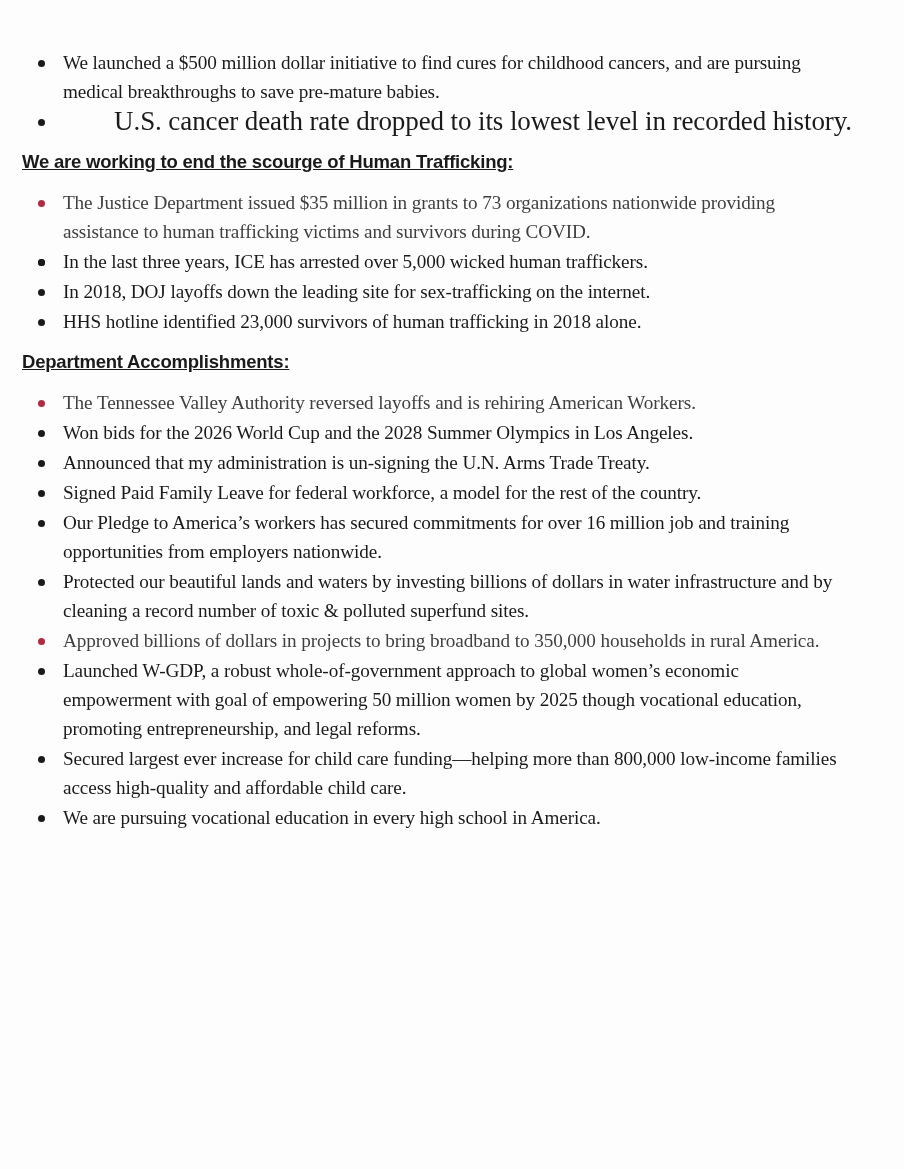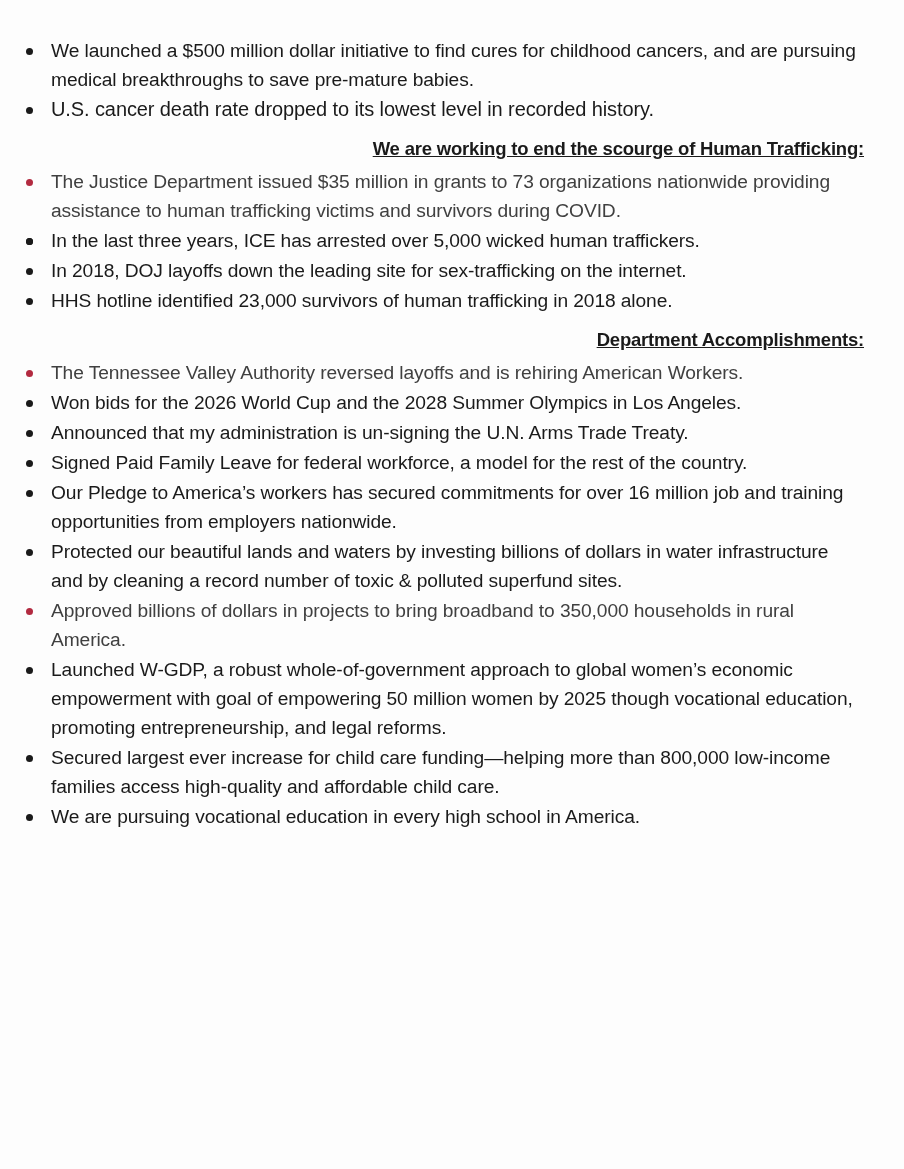--- a/index.html
+++ b/index.html
@@ -1,29 +1,29 @@
 <!DOCTYPE html>
 <html><head>
 <meta charset="utf-8">
 <style>
   html, body { margin: 0; padding: 0; }
   body {
     width: 904px; height: 1169px; background: #fdfdfd; overflow: hidden;
     font-family: "Liberation Sans", sans-serif; color: #1a1a1a;
   }
   .page { position: relative; padding: 36px 40px 0 22px; }
-  ul { list-style: none; margin: 0; padding: 0; }
+  ul { list-style: none; margin: 12px; padding: 0; font-family: Liberation Serif, serif; }
   li { position: relative; padding-left: 29px; font-size: 19.2px; line-height: 29px; margin: 0 0 1px 0; letter-spacing: -0.1px; }
   li .bullet { position: absolute; left: 4px; top: 12px; width: 7px; height: 7px; border-radius: 50%; background: #1a1a1a; }
   li.red { color: #404040; }
   li.red .bullet { background: #b22a40; }
-  li.big { font-size: 20px; }
+  li.big { font-size: 27px; text-align: right; }
   h2 {
     font-size: 18.5px; font-weight: bold; text-decoration: underline; margin: 11px 0 4px 0;
-    line-height: 28px; letter-spacing: -0.2px; text-align: right;
+    line-height: 28px; letter-spacing: -0.2px;
   }
 </style>
 </head>
 <body>
 
 <div class="page">
   <ul>
     <li><span class="bullet"></span><span>We launched a $500 million dollar initiative to find cures for childhood cancers, and are pursuing medical breakthroughs to save pre-mature babies.</span></li>
     <li class="big"><span class="bullet"></span><span>U.S. cancer death rate dropped to its lowest level in recorded history.</span></li>
   </ul>

